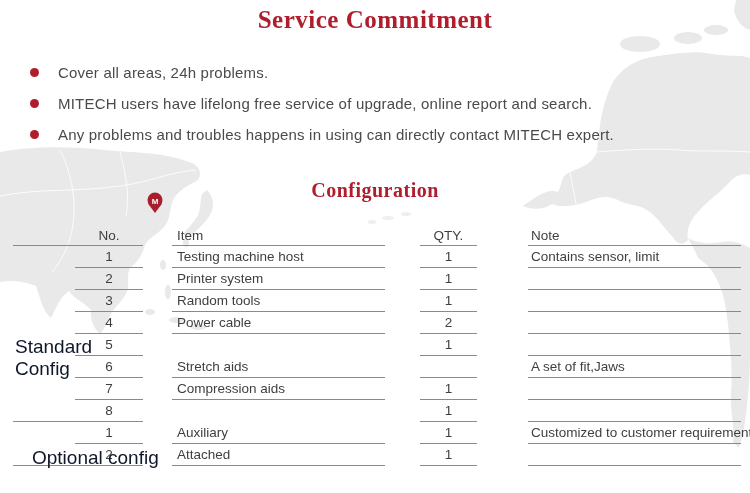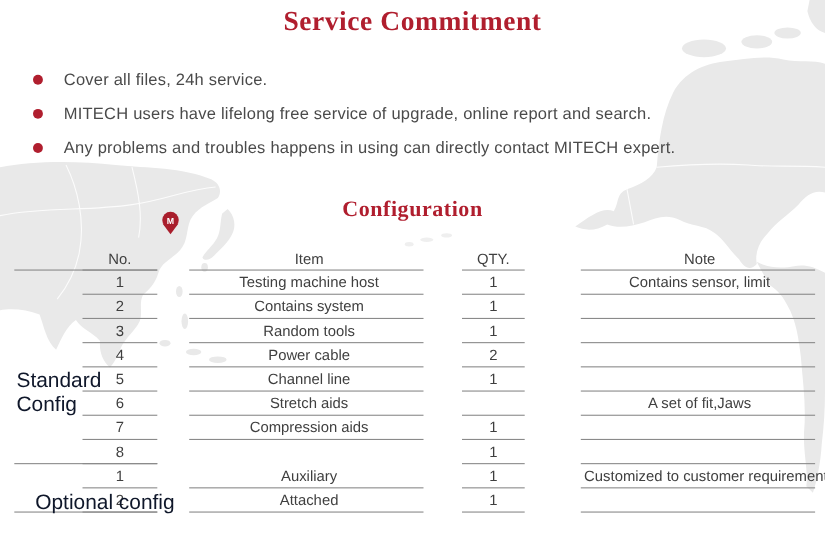--- a/index.html
+++ b/index.html
@@ -25,21 +25,21 @@
   .bullets li{display:flex;align-items:center;height:31px;}
   .dot{width:9px;height:9px;border-radius:50%;background:#b01e2e;margin-right:19px;flex:0 0 auto;}
   .btext{font-size:15px;color:#4a4a4a;letter-spacing:0.2px;}
 
   .trow{position:absolute;left:0;width:750px;height:22px;}
   .cell{
     position:absolute;top:0;height:100%;
     border-bottom:1px solid #8a8a8a;
     font-size:13.5px;color:#3f3f3f;
     line-height:20px;padding-top:1px;box-sizing:border-box;
-    white-space:nowrap;overflow:visible;text-align:center;
+    white-space:nowrap;overflow:visible;
   }
   .c-no  {left:75px; width:68px; text-align:center;}
   .c-item{left:172px;width:213px;padding-left:5px;}
   .c-qty {left:420px;width:57px; text-align:center;}
   .c-note{left:528px;width:213px;padding-left:3px;}
   .hdr{color:#3f3f3f;}
 
   .wline{position:absolute;left:13px;width:130px;height:1px;background:#8a8a8a;}
 
   .sec-label{
@@ -104,21 +104,21 @@
     </g>
   </svg>
 
   <div class="layer">
 
     <h1 class="title title-service">Service Commitment</h1>
 
     <ul class="bullets">
       <li>
         <span class="dot"></span>
-        <span class="btext">Cover all files, 24h service.</span>
+        <span class="btext">Cover all areas, 24h problems.</span>
       </li>
       <li>
         <span class="dot"></span>
         <span class="btext">MITECH users have lifelong free service of upgrade, online report and search.</span>
       </li>
       <li>
         <span class="dot"></span>
         <span class="btext">Any problems and troubles happens in using can directly contact MITECH expert.</span>
       </li>
     </ul>
@@ -133,39 +133,38 @@
     </div>
 
     <div class="trow" style="top:246px;">
       <div class="cell c-no">1</div>
       <div class="cell c-item">Testing machine host</div>
       <div class="cell c-qty">1</div>
       <div class="cell c-note">Contains sensor, limit</div>
     </div>
     <div class="trow" style="top:268px;">
       <div class="cell c-no">2</div>
-      <div class="cell c-item">Contains system</div>
+      <div class="cell c-item">Printer system</div>
       <div class="cell c-qty">1</div>
       <div class="cell c-note"></div>
     </div>
     <div class="trow" style="top:290px;">
       <div class="cell c-no">3</div>
       <div class="cell c-item">Random tools</div>
       <div class="cell c-qty">1</div>
       <div class="cell c-note"></div>
     </div>
     <div class="trow" style="top:312px;">
       <div class="cell c-no">4</div>
       <div class="cell c-item">Power cable</div>
       <div class="cell c-qty">2</div>
       <div class="cell c-note"></div>
     </div>
     <div class="trow" style="top:334px;">
       <div class="cell c-no">5</div>
-      <div class="cell c-item">Channel line</div>
       <div class="cell c-qty">1</div>
       <div class="cell c-note"></div>
     </div>
     <div class="trow" style="top:356px;">
       <div class="cell c-no">6</div>
       <div class="cell c-item">Stretch aids</div>
       <div class="cell c-qty"></div>
       <div class="cell c-note">A set of fit,Jaws</div>
     </div>
     <div class="trow" style="top:378px;">

